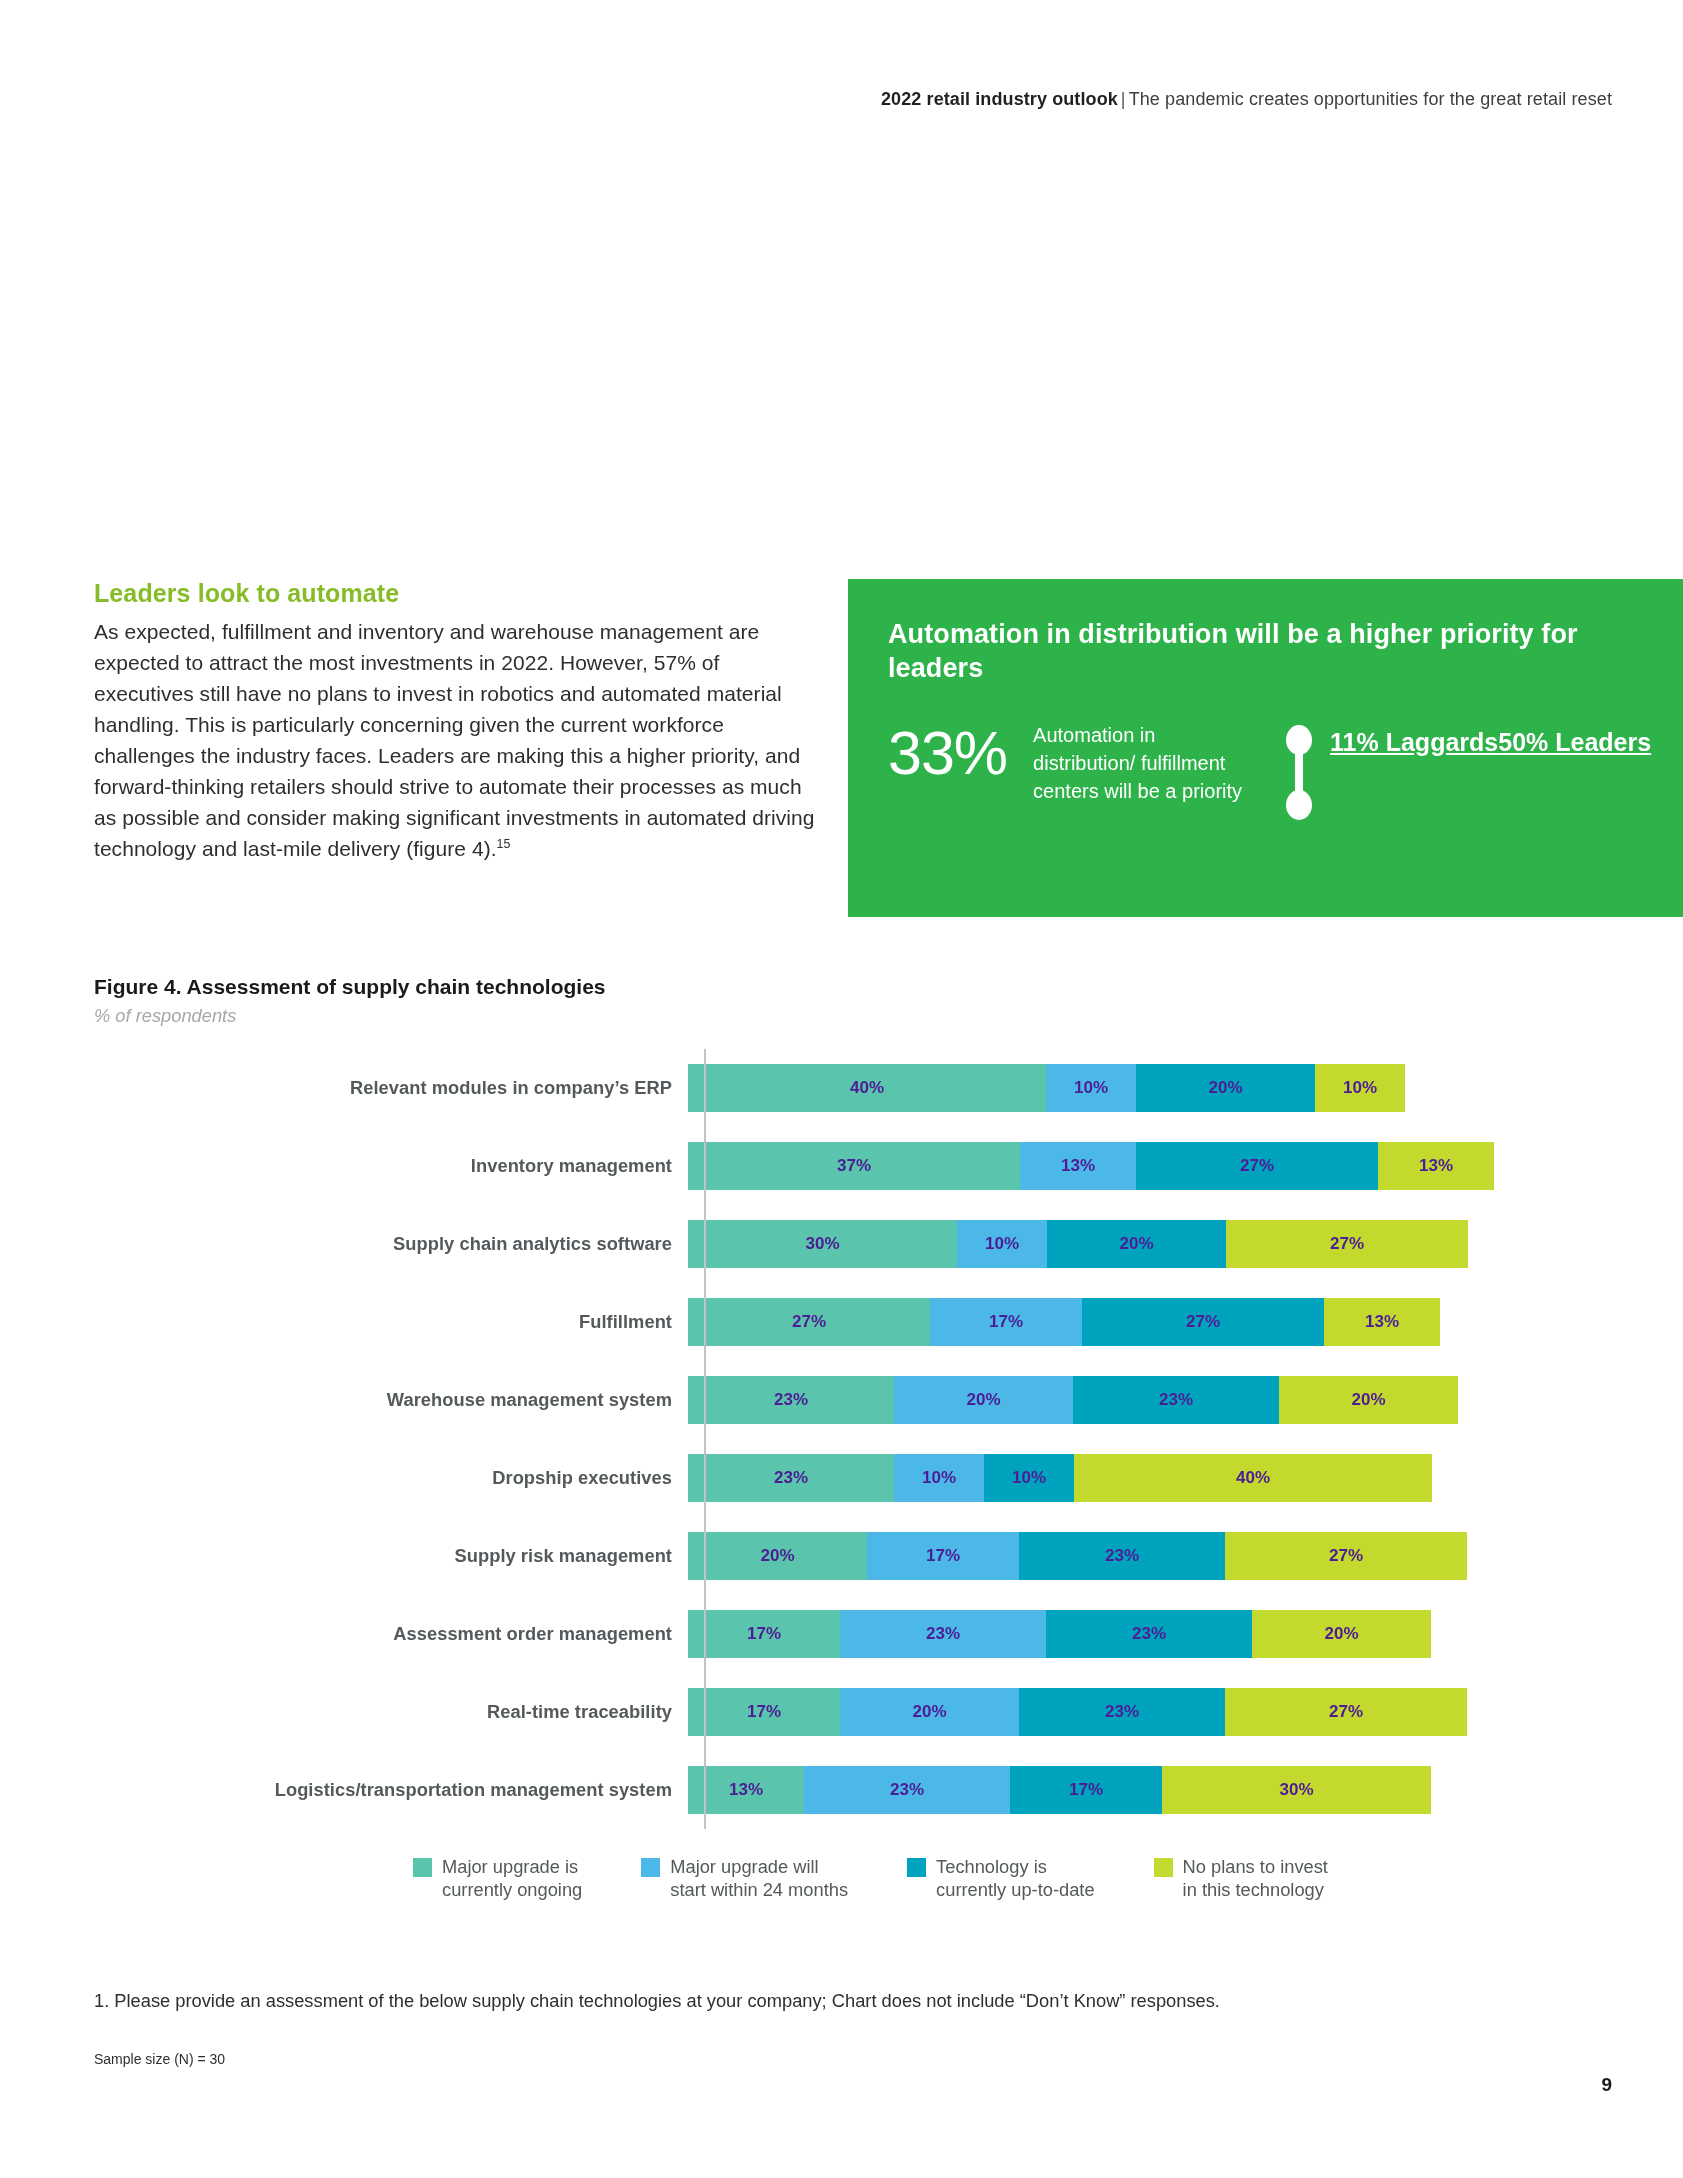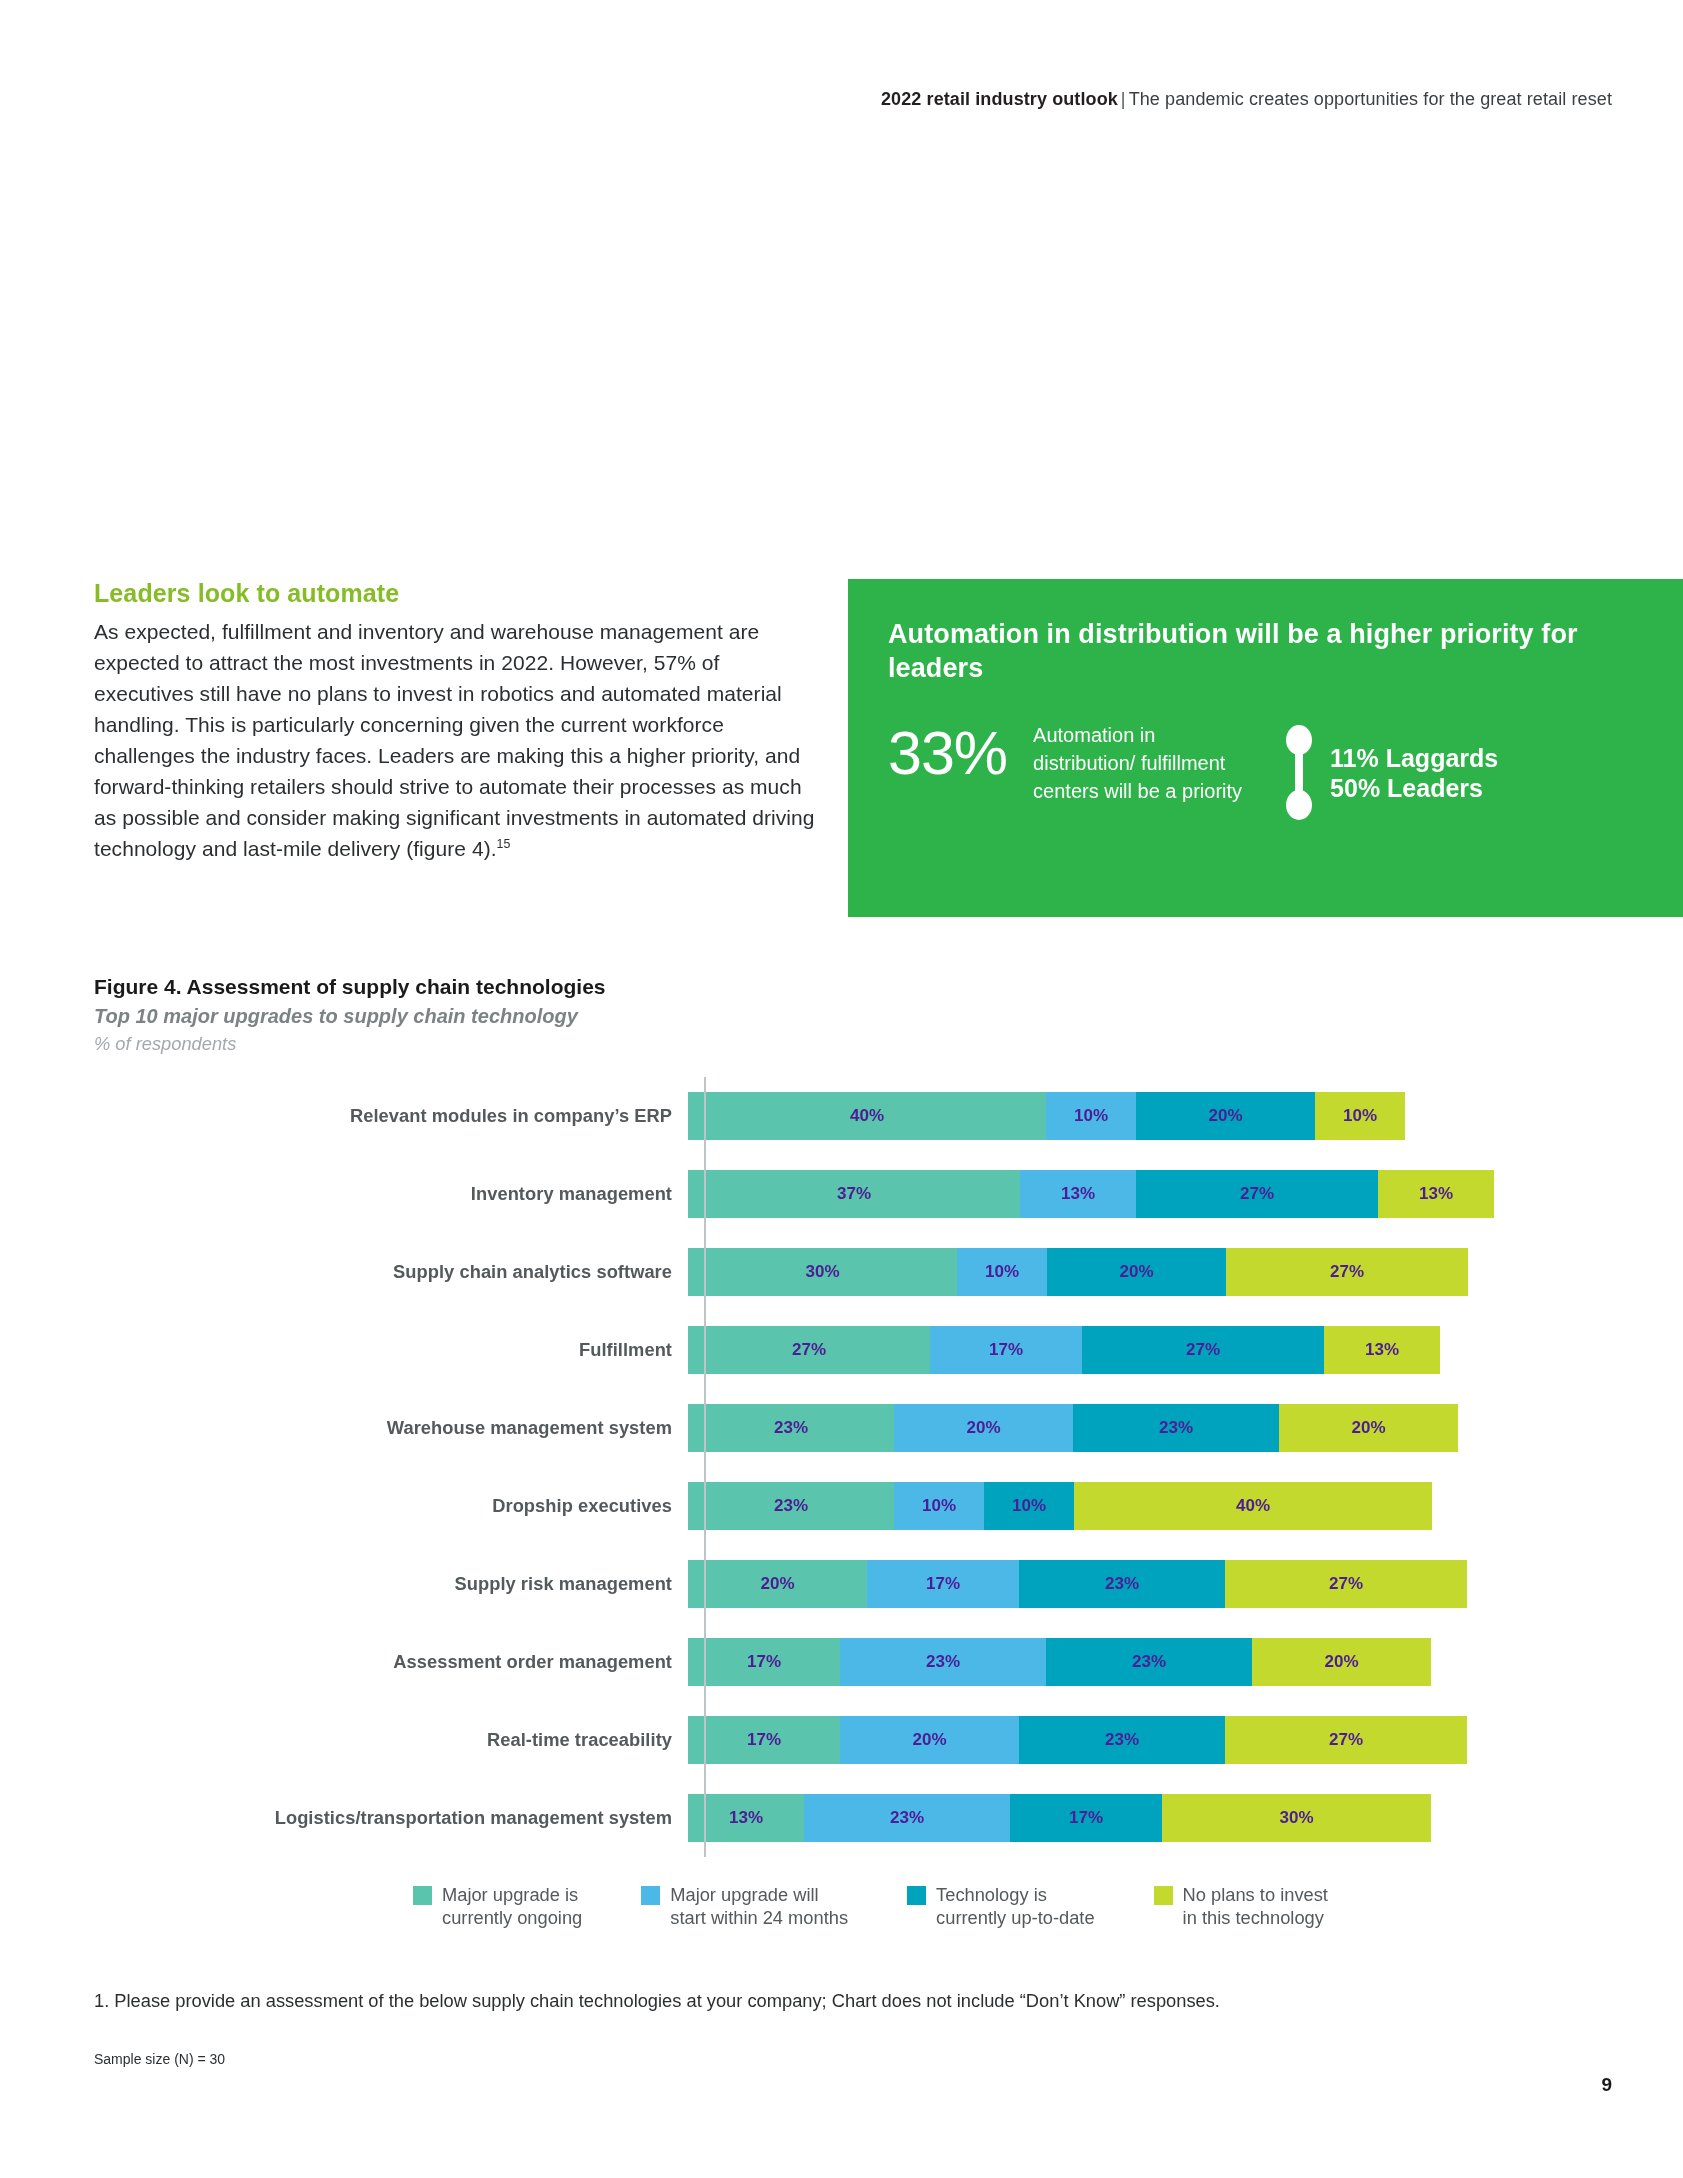--- a/index.html
+++ b/index.html
@@ -127,25 +127,25 @@
     left: 2px;
     width: 26px;
     height: 30px;
     border-radius: 50%;
     background: #ffffff;
   }
   .dumbbell .knob.top { top: 0; }
   .dumbbell .knob.bottom { bottom: 0; }
   .dumbbell-labels {
     display: flex;
-    flex-direction: column;
-    justify-content: center;
+    justify-content: flex-start;
     height: 95px;
     padding: 2px 0;
     box-sizing: border-box;
+    text-decoration: underline;
   }
   .dumbbell-labels div {
     font-size: 25px;
     font-weight: 700;
     line-height: 30px;
     white-space: nowrap;
   }
 
   
   .figure {
@@ -299,21 +299,20 @@
       <div class="dumbbell-labels">
         <div>11% Laggards</div>
         <div>50% Leaders</div>
       </div>
     </div>
   </div>
 </div>
 
 <div class="figure">
   <p class="fig-title">Figure 4. Assessment of supply chain technologies</p>
-  <p class="fig-subtitle">Top 10 major upgrades to supply chain technology</p>
   <p class="fig-note">% of respondents</p>
 
   <div class="chart">
     <div class="chart-rows" id="chart-rows">
       <div class="axis-line"></div>
     <div class="bar-row">
           <div class="row-label">Relevant modules in company’s ERP</div>
           <div class="row-bars">
             <div class="seg" style="background: rgb(91, 196, 172); width: 358px;">40%</div>
             <div class="seg" style="background: rgb(76, 184, 232); width: 90px;">10%</div>

